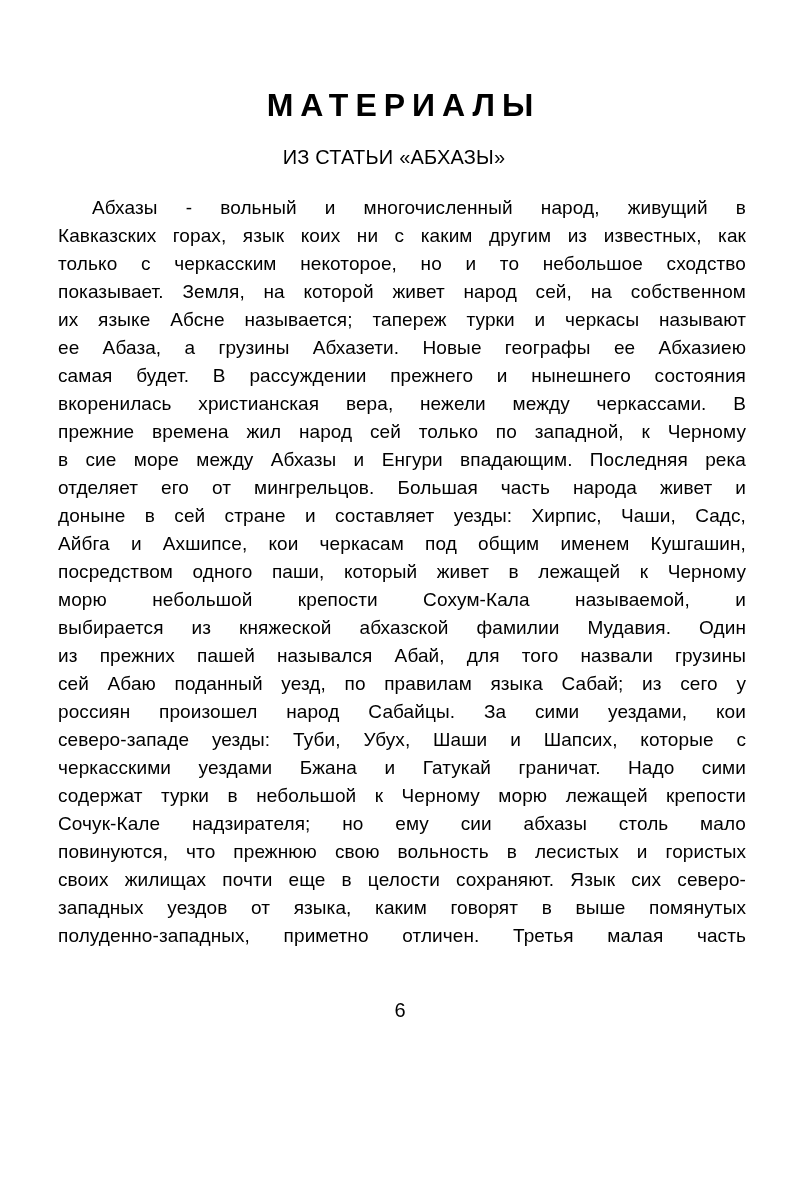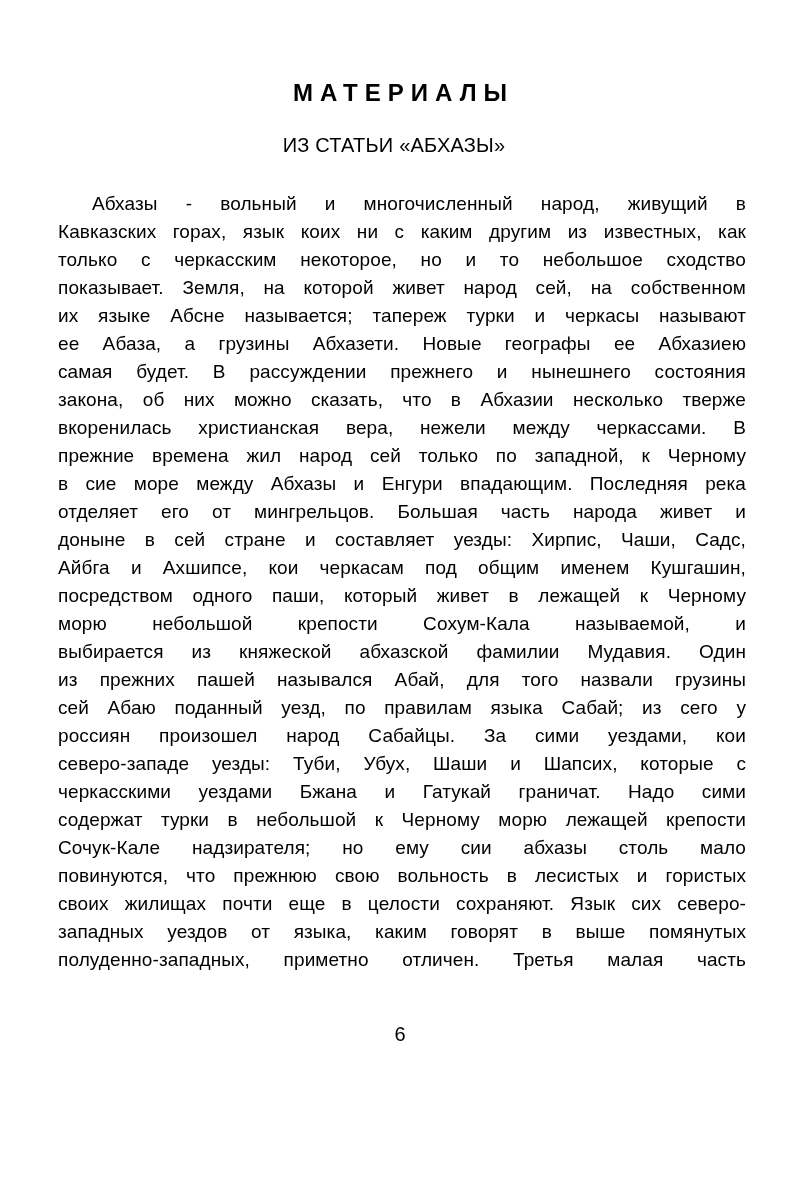--- a/index.html
+++ b/index.html
@@ -12,38 +12,38 @@
     width: 800px;
     height: 1181px;
     background: #ffffff;
     color: #000000;
     font-family: "Liberation Sans", "DejaVu Sans", sans-serif;
     overflow: hidden;
     box-sizing: border-box;
     padding-top: 74px;
   }
   .doc-title {
-    margin: 4px;
+    margin: 16px;
     text-align: center;
-    font-size: 24px;
+    font-size: 32px;
     line-height: 30px;
     font-weight: 700;
     letter-spacing: 7px;
     text-indent: 7px; 
   }
   .doc-subtitle {
     margin: 24px 12px 0 0;
     text-align: center;
     font-size: 20px;
     line-height: 26px;
     font-weight: 400;
     letter-spacing: 0.2px;
   }
   .article-body {
-    margin: 32px auto 0 58px;
+    margin: 24px auto 0 58px;
     width: 688px;
     font-size: 19px;
     letter-spacing: 0.1px;
   }
   .text-line {
     height: 28px;
     line-height: 28px;
     overflow: hidden;
     text-align: justify;
     text-align-last: justify;
@@ -69,21 +69,20 @@
   <h2 class="doc-subtitle">ИЗ СТАТЬИ «АБХАЗЫ»</h2>
 
   <div class="article-body">
       <div class="text-line">Абхазы - вольный и многочисленный народ, живущий в</div>
       <div class="text-line">Кавказских горах, язык коих ни с каким другим из известных, как</div>
       <div class="text-line">только с черкасским некоторое, но и то небольшое сходство</div>
       <div class="text-line">показывает. Земля, на которой живет народ сей, на собственном</div>
       <div class="text-line">их языке Абсне называется; тапереж турки и черкасы называют</div>
       <div class="text-line">ее Абаза, а грузины Абхазети. Новые географы ее Абхазиею</div>
       <div class="text-line">самая будет. В рассуждении прежнего и нынешнего состояния</div>
-      <div class="text-line">закона, об них можно сказать, что в Абхазии несколько тверже</div>
       <div class="text-line">вкоренилась христианская вера, нежели между черкассами. В</div>
       <div class="text-line">прежние времена жил народ сей только по западной, к Черному</div>
       <div class="text-line">в сие море между Абхазы и Енгури впадающим. Последняя река</div>
       <div class="text-line">отделяет его от мингрельцов. Большая часть народа живет и</div>
       <div class="text-line">доныне в сей стране и составляет уезды: Хирпис, Чаши, Садс,</div>
       <div class="text-line">Айбга и Ахшипсе, кои черкасам под общим именем Кушгашин,</div>
       <div class="text-line">посредством одного паши, который живет в лежащей к Черному</div>
       <div class="text-line">морю небольшой крепости Сохум-Кала называемой, и</div>
       <div class="text-line">выбирается из княжеской абхазской фамилии Мудавия. Один</div>
       <div class="text-line">из прежних пашей назывался Абай, для того назвали грузины</div>

